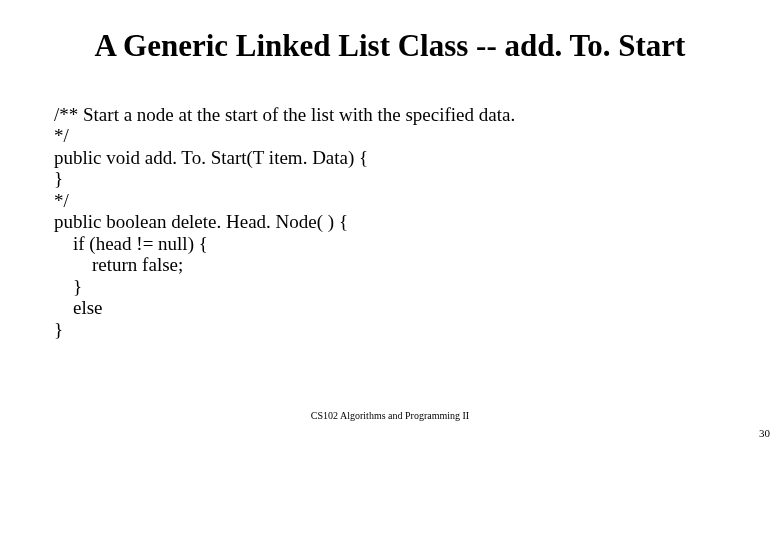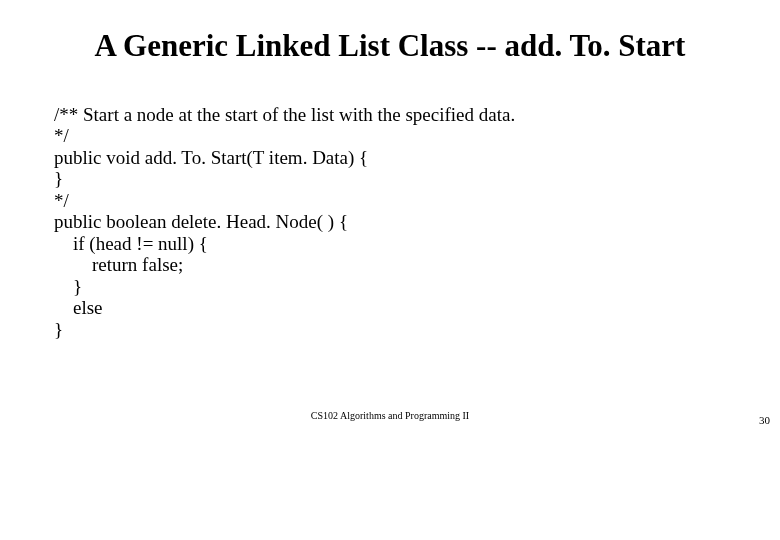--- a/index.html
+++ b/index.html
@@ -2,21 +2,21 @@
 <html><head>
 <meta charset="utf-8">
 <style>
   * { margin: 0; padding: 0; box-sizing: border-box; }
   html, body { width: 780px; height: 540px; background: #fff; font-family: "Times New Roman", Times, serif; color: #000; }
   .slide { position: relative; width: 780px; height: 443px; }
   .title { position: absolute; top: 28px; left: 0; width: 100%; text-align: center; font-weight: bold; font-size: 31px; }
   .body { position: absolute; top: 104px; left: 54px; width: 680px; font-size: 19px; line-height: 1.13; }
   .body div { white-space: pre; }
   .footer { position: absolute; bottom: 22px; left: 0; width: 100%; text-align: center; font-size: 10px; }
-  .pagenum { position: absolute; bottom: 17px; right: 10px; font-size: 11px; margin-left: 44px; }
+  .pagenum { position: absolute; bottom: 4px; right: 10px; font-size: 11px; margin-left: 44px; }
 </style>
 </head>
 <body>
 
 <div class="slide">
   <div class="title">A Generic Linked List Class -- add. To. Start</div>
   <div class="body">
     <div>/** Start a node at the start of the list with the specified data.</div>
     <div>*/</div>
     <div>public void add. To. Start(T item. Data) {</div>

